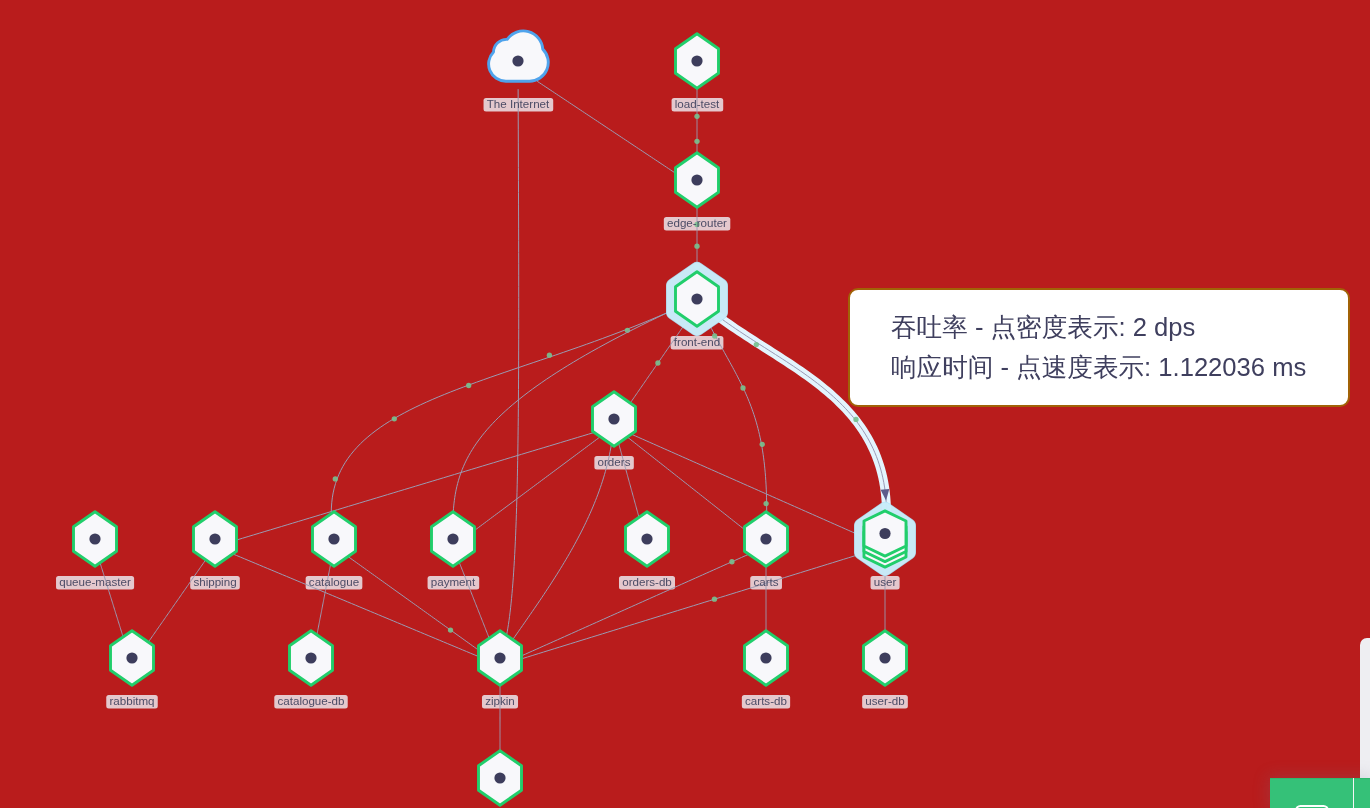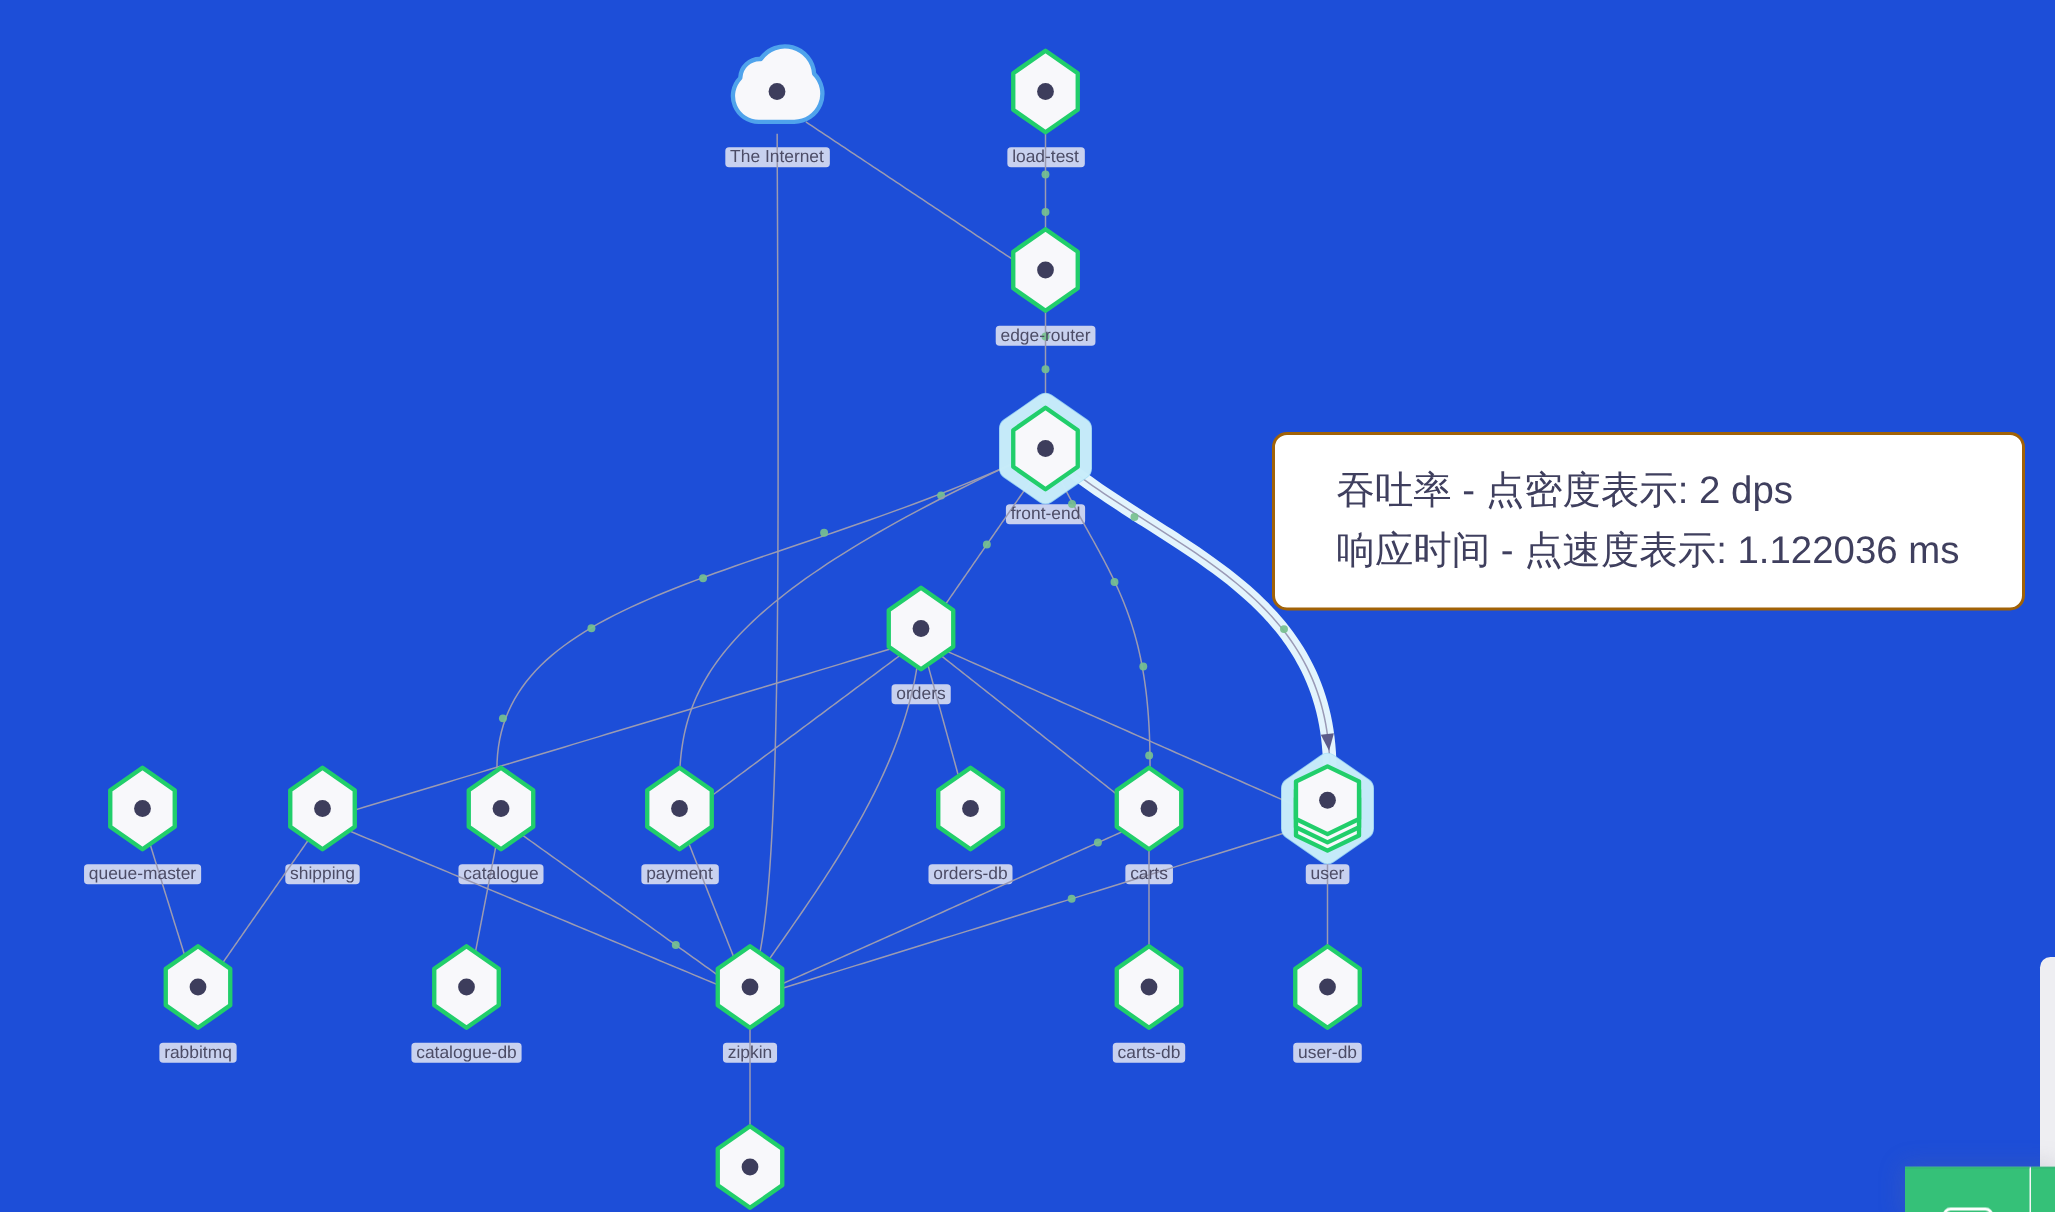--- a/index.html
+++ b/index.html
@@ -4,21 +4,21 @@
 <title>Weave Scope</title>
 <style>
   * { -webkit-font-smoothing: antialiased; }
   html, body {
     margin: 0; padding: 0;
     width: 1370px; height: 808px;
     overflow: hidden;
     background: #ffffff;
     font-family: "Liberation Sans", sans-serif;
   }
-  #app { position: relative; width: 1370px; height: 808px; background: #1d4ed8; transform: translateZ(0); }
+  #app { position: relative; width: 1370px; height: 808px; background: #b91c1c; transform: translateZ(0); }
   svg.graph { position: absolute; left: 0; top: 0; }
 
   .edge-line { fill: none; stroke: #9b9bb2; stroke-width: 1; }
   .edge-line.hl { stroke: #9a9ab6; stroke-width: 1; }
   .edge-halo { fill: none; stroke: #e3f4fd; stroke-width: 9; }
   .edge-dot { fill: #77c08f; fill-opacity: 0.92; }
   .node-hex-outline { fill: #f8f8fb; stroke: #21ce6b; stroke-width: 2.9; stroke-linejoin: round; }
   .node-hex-stack { fill: #f8f8fb; stroke: #21ce6b; stroke-width: 2.9; stroke-linejoin: round; }
   .node-dot { fill: #3d3d5c; }
   .node-halo-edge { fill: #a4e0f7; stroke: #a4e0f7; stroke-width: 15; stroke-linejoin: round; opacity: 0.85; }

